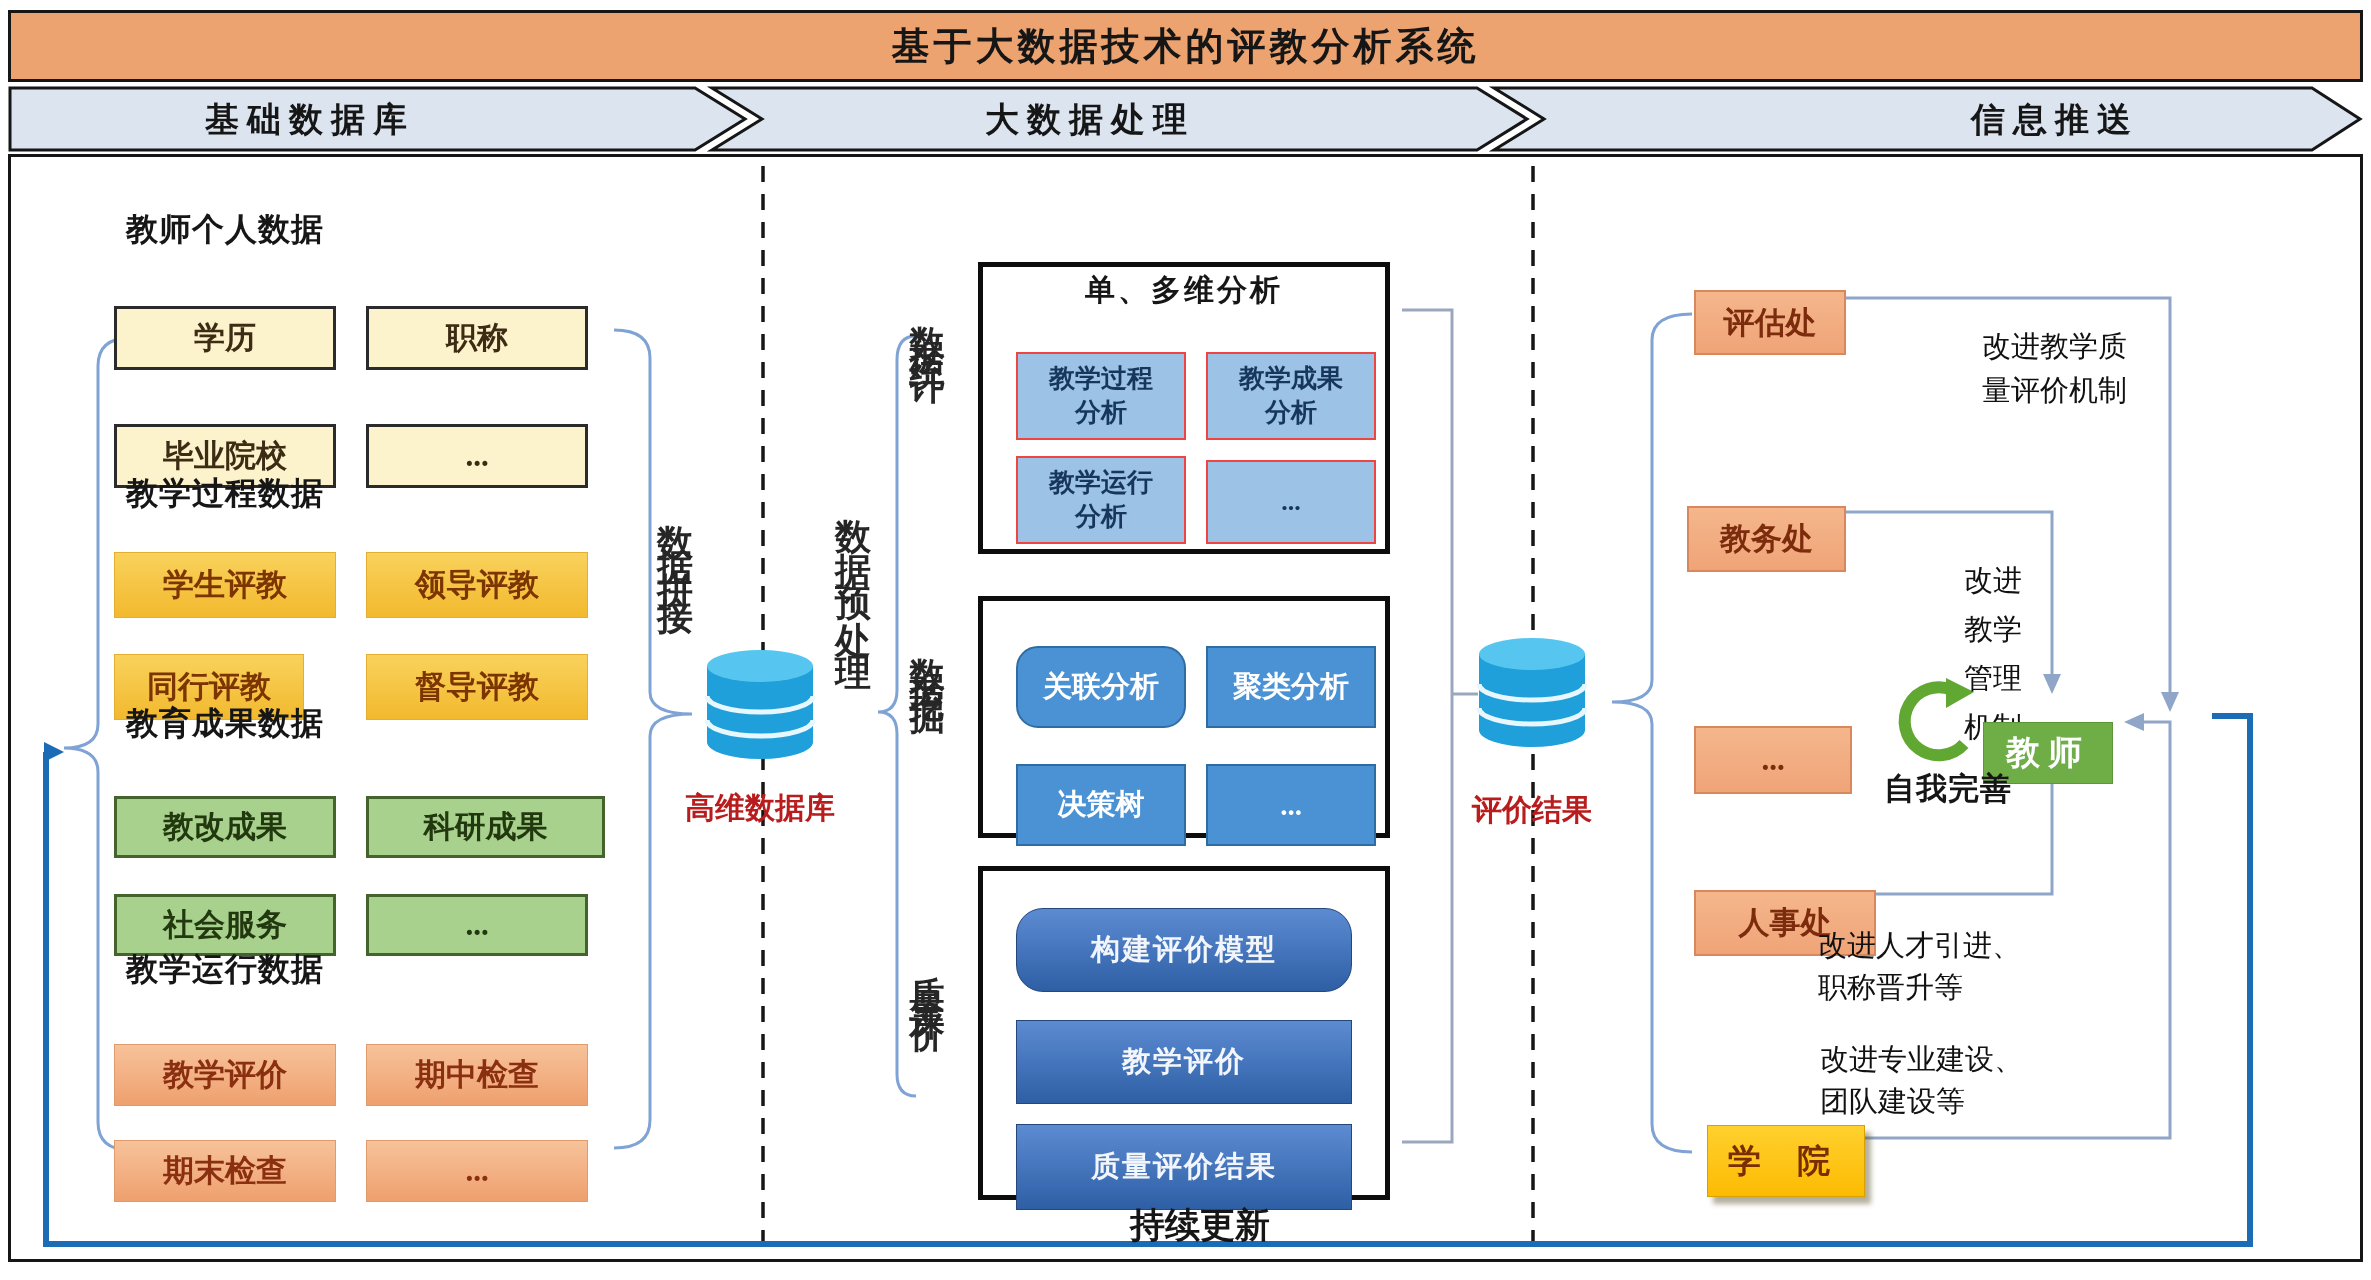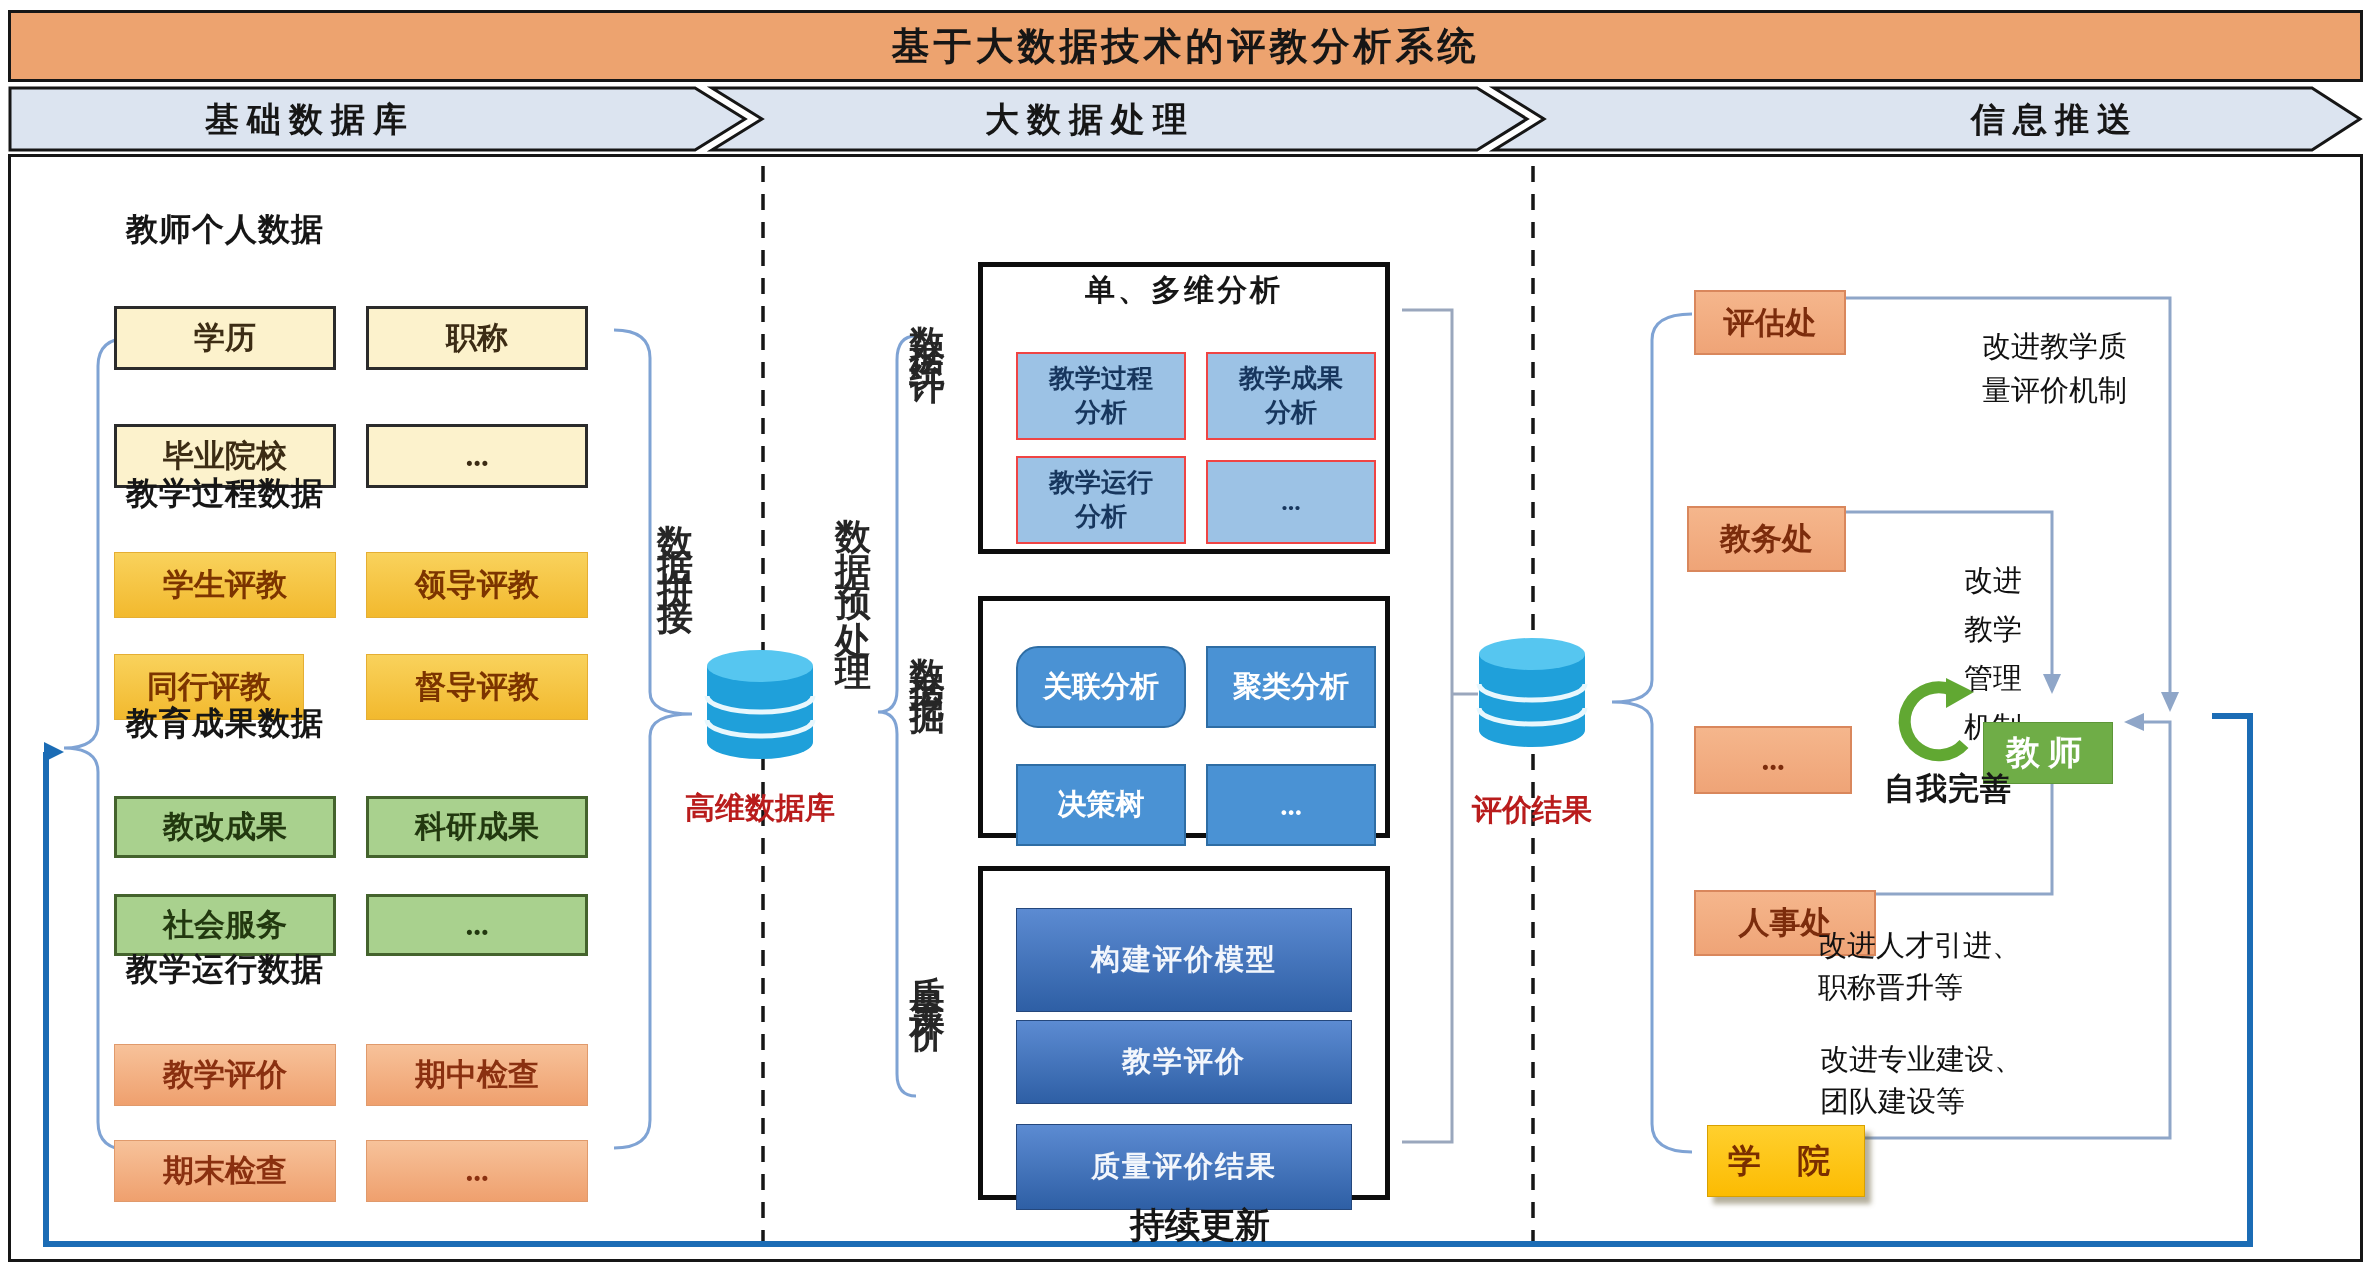--- a/index.html
+++ b/index.html
@@ -117,21 +117,21 @@
   <div class="bx cream" style="left:366px;top:396px;width:222px;height:64px;">...</div>
 
   <div class="hd" style="left:126px;top:472px;">教学过程数据</div>
   <div class="bx gold" style="left:114px;top:524px;width:222px;height:66px;">学生评教</div>
   <div class="bx gold" style="left:366px;top:524px;width:222px;height:66px;">领导评教</div>
   <div class="bx gold" style="left:114px;top:626px;width:190px;height:66px;">同行评教</div>
   <div class="bx gold" style="left:366px;top:626px;width:222px;height:66px;">督导评教</div>
 
   <div class="hd" style="left:126px;top:702px;">教育成果数据</div>
   <div class="bx green" style="left:114px;top:768px;width:222px;height:62px;">教改成果</div>
-  <div class="bx green" style="left:366px;top:768px;width:222px;height:62px;">科研成果</div>
+  <div class="bx green" style="left:366px;top:768px;width:239px;height:62px;">科研成果</div>
   <div class="bx green" style="left:114px;top:866px;width:222px;height:62px;">社会服务</div>
   <div class="bx green" style="left:366px;top:866px;width:222px;height:62px;">...</div>
 
   <div class="hd" style="left:126px;top:948px;">教学运行数据</div>
   <div class="bx salmon" style="left:114px;top:1016px;width:222px;height:62px;">教学评价</div>
   <div class="bx salmon" style="left:366px;top:1016px;width:222px;height:62px;">期中检查</div>
   <div class="bx salmon" style="left:114px;top:1112px;width:222px;height:62px;">期末检查</div>
   <div class="bx salmon" style="left:366px;top:1112px;width:222px;height:62px;">...</div>
 
   <div class="vt" style="left:650px;top:496px;font-size:36px;letter-spacing:24px;">数据拼接</div>
@@ -152,21 +152,21 @@
 分析</div>
   <div class="bx lblue" style="left:1206px;top:432px;width:170px;height:84px;">...</div>
 
   <div class="panel" style="left:978px;top:596px;width:412px;height:242px;"></div>
   <div class="bx mblue" style="left:1016px;top:618px;width:170px;height:82px;border-radius:22px;">关联分析</div>
   <div class="bx mblue" style="left:1206px;top:618px;width:170px;height:82px;">聚类分析</div>
   <div class="bx mblue" style="left:1016px;top:736px;width:170px;height:82px;">决策树</div>
   <div class="bx mblue" style="left:1206px;top:736px;width:170px;height:82px;">...</div>
 
   <div class="panel" style="left:978px;top:866px;width:412px;height:334px;"></div>
-  <div class="bx dblue" style="left:1016px;top:880px;width:336px;height:104px;">构建评价模型</div>
+  <div class="bx dblue" style="left:1016px;top:880px;width:336px;height:84px;border-radius:27px;">构建评价模型</div>
   <div class="bx dblue" style="left:1016px;top:992px;width:336px;height:84px;">教学评价</div>
   <div class="bx dblue" style="left:1016px;top:1096px;width:336px;height:86px;">质量评价结果</div>
 
   <div class="update" style="left:1050px;top:1202px;width:300px;">持续更新</div>
   <div class="dblabel" style="left:1424px;top:790px;width:216px;">评价结果</div>
 
   <div class="bx dept" style="left:1694px;top:262px;width:152px;height:65px;">评估处</div>
   <div class="bx dept" style="left:1687px;top:478px;width:159px;height:66px;">教务处</div>
   <div class="bx dept" style="left:1694px;top:698px;width:158px;height:68px;">...</div>
   <div class="bx dept" style="left:1694px;top:862px;width:182px;height:66px;text-align:right;">人事处</div>

